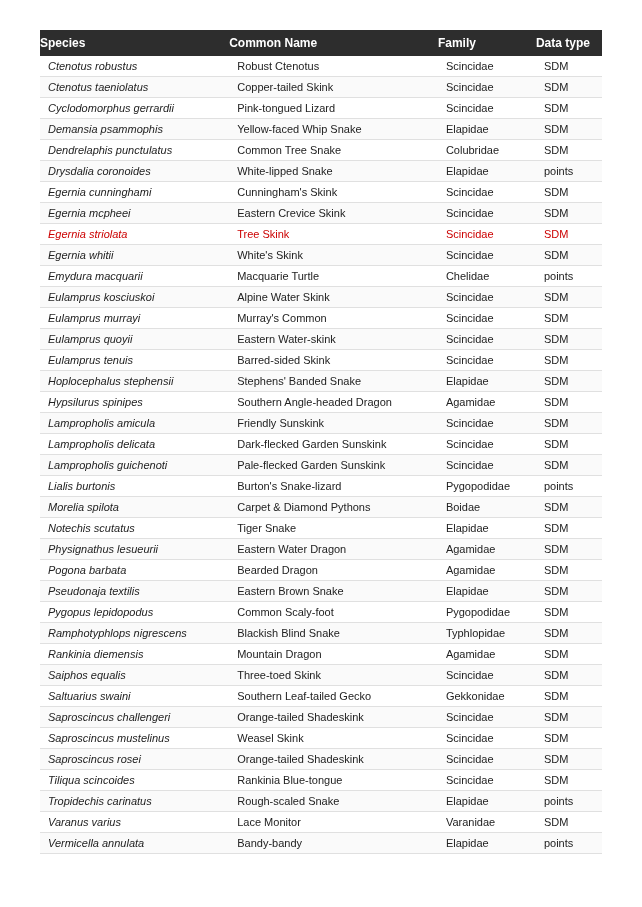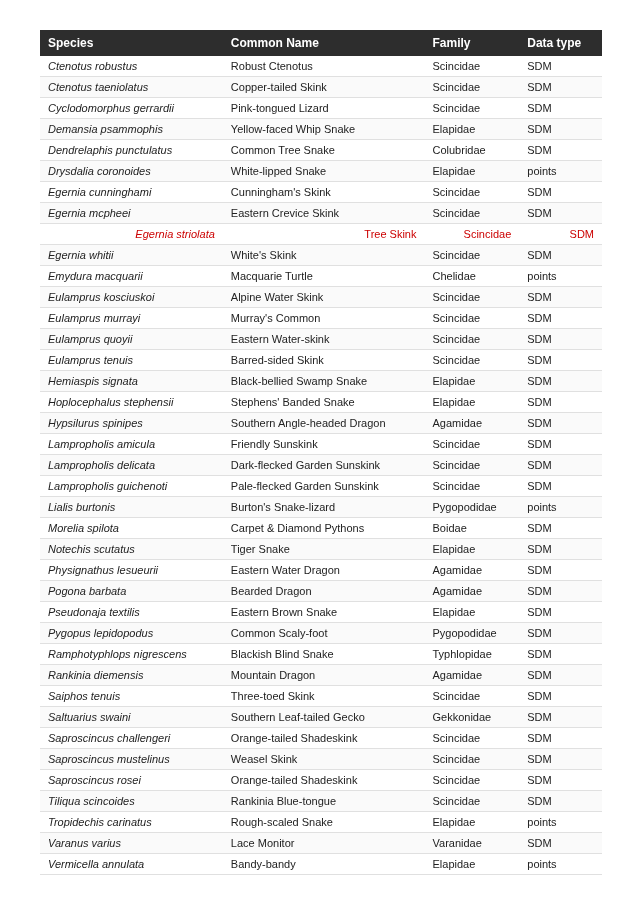--- a/index.html
+++ b/index.html
@@ -20,21 +20,21 @@
     table {
       width: 100%;
       border-collapse: collapse;
       font-size: 11.5px;
     }
     thead tr {
       background: #2d2d2d;
       color: #ffffff;
     }
     thead th {
-      padding: 6px 8px;
+      padding: 6px 0;
       text-align: left;
       font-weight: 600;
       font-size: 12px;
     }
     tbody tr {
       border-bottom: 1px solid #e0e0e0;
     }
     tbody tr:nth-child(even) {
       background: #fafafa;
     }
@@ -42,21 +42,20 @@
       padding: 4px 8px;
       font-size: 11px;
       color: #222;
     }
     td.species-col {
       font-style: italic;
       margin-left: 25px;
     }
     tr.highlight-row td {
       color: #cc0000;
-      text-align: right;
     }
   </style>
 </head>
 <body>
 
 <div class="page-container">
   <table>
     <thead>
       <tr>
         <th>Species</th>
@@ -150,26 +149,20 @@
           <td>Scincidae</td>
           <td>SDM</td>
         </tr>
         <tr>
           <td class="species-col">Eulamprus tenuis</td>
           <td>Barred-sided Skink</td>
           <td>Scincidae</td>
           <td>SDM</td>
         </tr>
         <tr>
-          <td class="species-col">Hemiaspis signata</td>
-          <td>Black-bellied Swamp Snake</td>
-          <td>Elapidae</td>
-          <td>SDM</td>
-        </tr>
-        <tr>
           <td class="species-col">Hoplocephalus stephensii</td>
           <td>Stephens' Banded Snake</td>
           <td>Elapidae</td>
           <td>SDM</td>
         </tr>
         <tr>
           <td class="species-col">Hypsilurus spinipes</td>
           <td>Southern Angle-headed Dragon</td>
           <td>Agamidae</td>
           <td>SDM</td>
@@ -240,21 +233,21 @@
           <td>Typhlopidae</td>
           <td>SDM</td>
         </tr>
         <tr>
           <td class="species-col">Rankinia diemensis</td>
           <td>Mountain Dragon</td>
           <td>Agamidae</td>
           <td>SDM</td>
         </tr>
         <tr>
-          <td class="species-col">Saiphos tenuis</td>
+          <td class="species-col">Saiphos equalis</td>
           <td>Three-toed Skink</td>
           <td>Scincidae</td>
           <td>SDM</td>
         </tr>
         <tr>
           <td class="species-col">Saltuarius swaini</td>
           <td>Southern Leaf-tailed Gecko</td>
           <td>Gekkonidae</td>
           <td>SDM</td>
         </tr>

